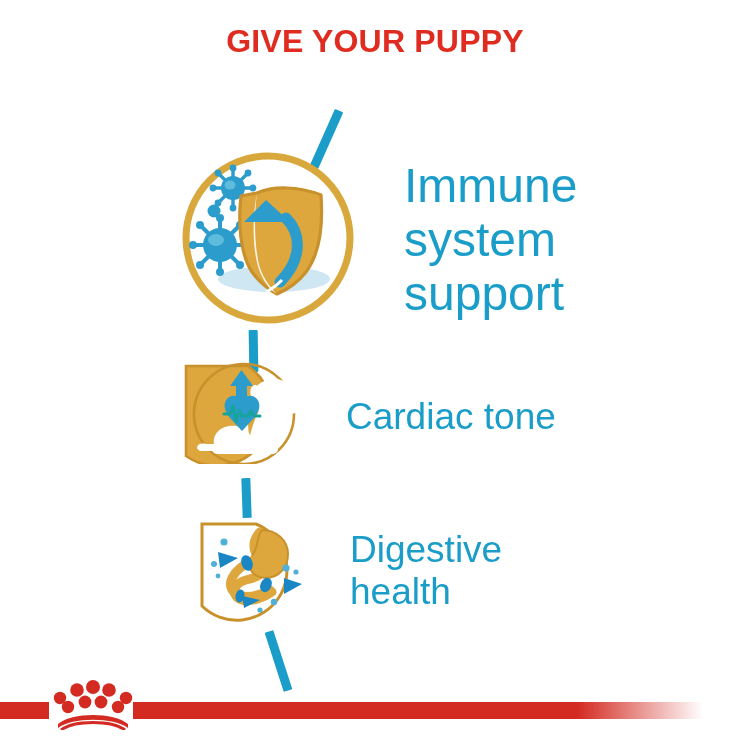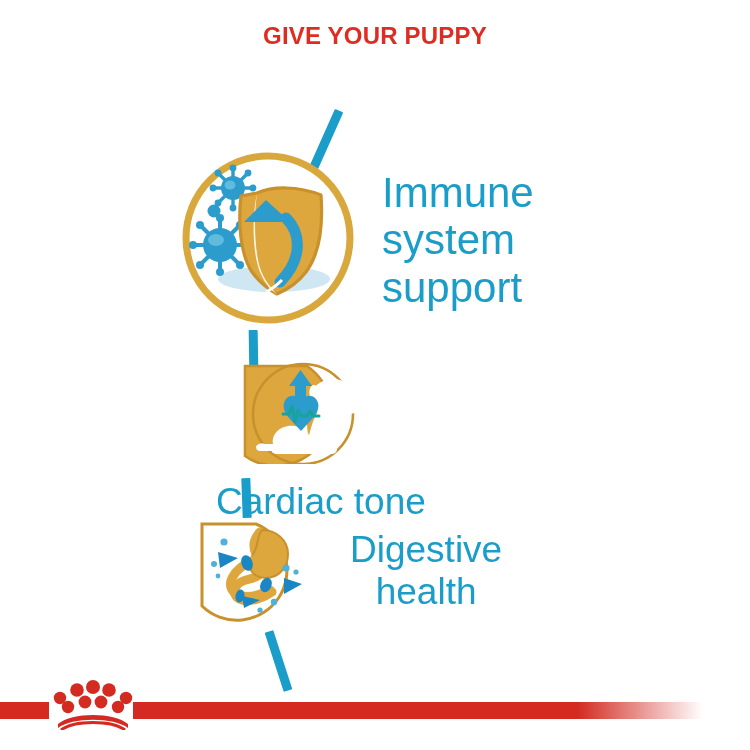--- a/index.html
+++ b/index.html
@@ -24,21 +24,21 @@
 
   
   .headline {
     position: absolute;
     top: 22px;
     left: 0;
     width: 750px;
     text-align: center;
     color: #e02b20;
     font-weight: bold;
-    font-size: 24px;
+    font-size: 32px;
     line-height: 1.20;
     letter-spacing: 0.2px;
     font-family: "Liberation Sans", sans-serif;
   }
   .headline .ln {
     display: block;
     white-space: nowrap;
   }
 
   
@@ -54,27 +54,27 @@
   .benefit-label {
     color: #1a9dc8;
     font-size: 37px;
     line-height: 1.12;
     font-weight: normal;
     white-space: pre-line;
     font-family: "Liberation Sans", sans-serif;
   }
 
   #row-immune   { left: 178px; top: 148px; }
-  #row-immune .benefit-label { margin-left: 24px; font-size: 42px; }
-
-  #row-cardiac  { left: 178px; top: 352px; flex-direction: column; }
+  #row-immune .benefit-label { margin-left: 46px; font-size: 48px; }
+
+  #row-cardiac  { left: 178px; top: 352px; }
   #row-cardiac .benefit-label { margin-left: 38px; }
 
   #row-digestive{ left: 188px; top: 506px; }
-  #row-digestive .benefit-label { margin-left: 32px; text-align: center; }
+  #row-digestive .benefit-label { margin-left: 32px; }
 
   
   .connector {
     position: absolute;
     background: #1a9dc8;
     border-radius: 1px;
   }
   #connector-top {
     left: 322px; top: 108px;
     width: 9px; height: 62px;

